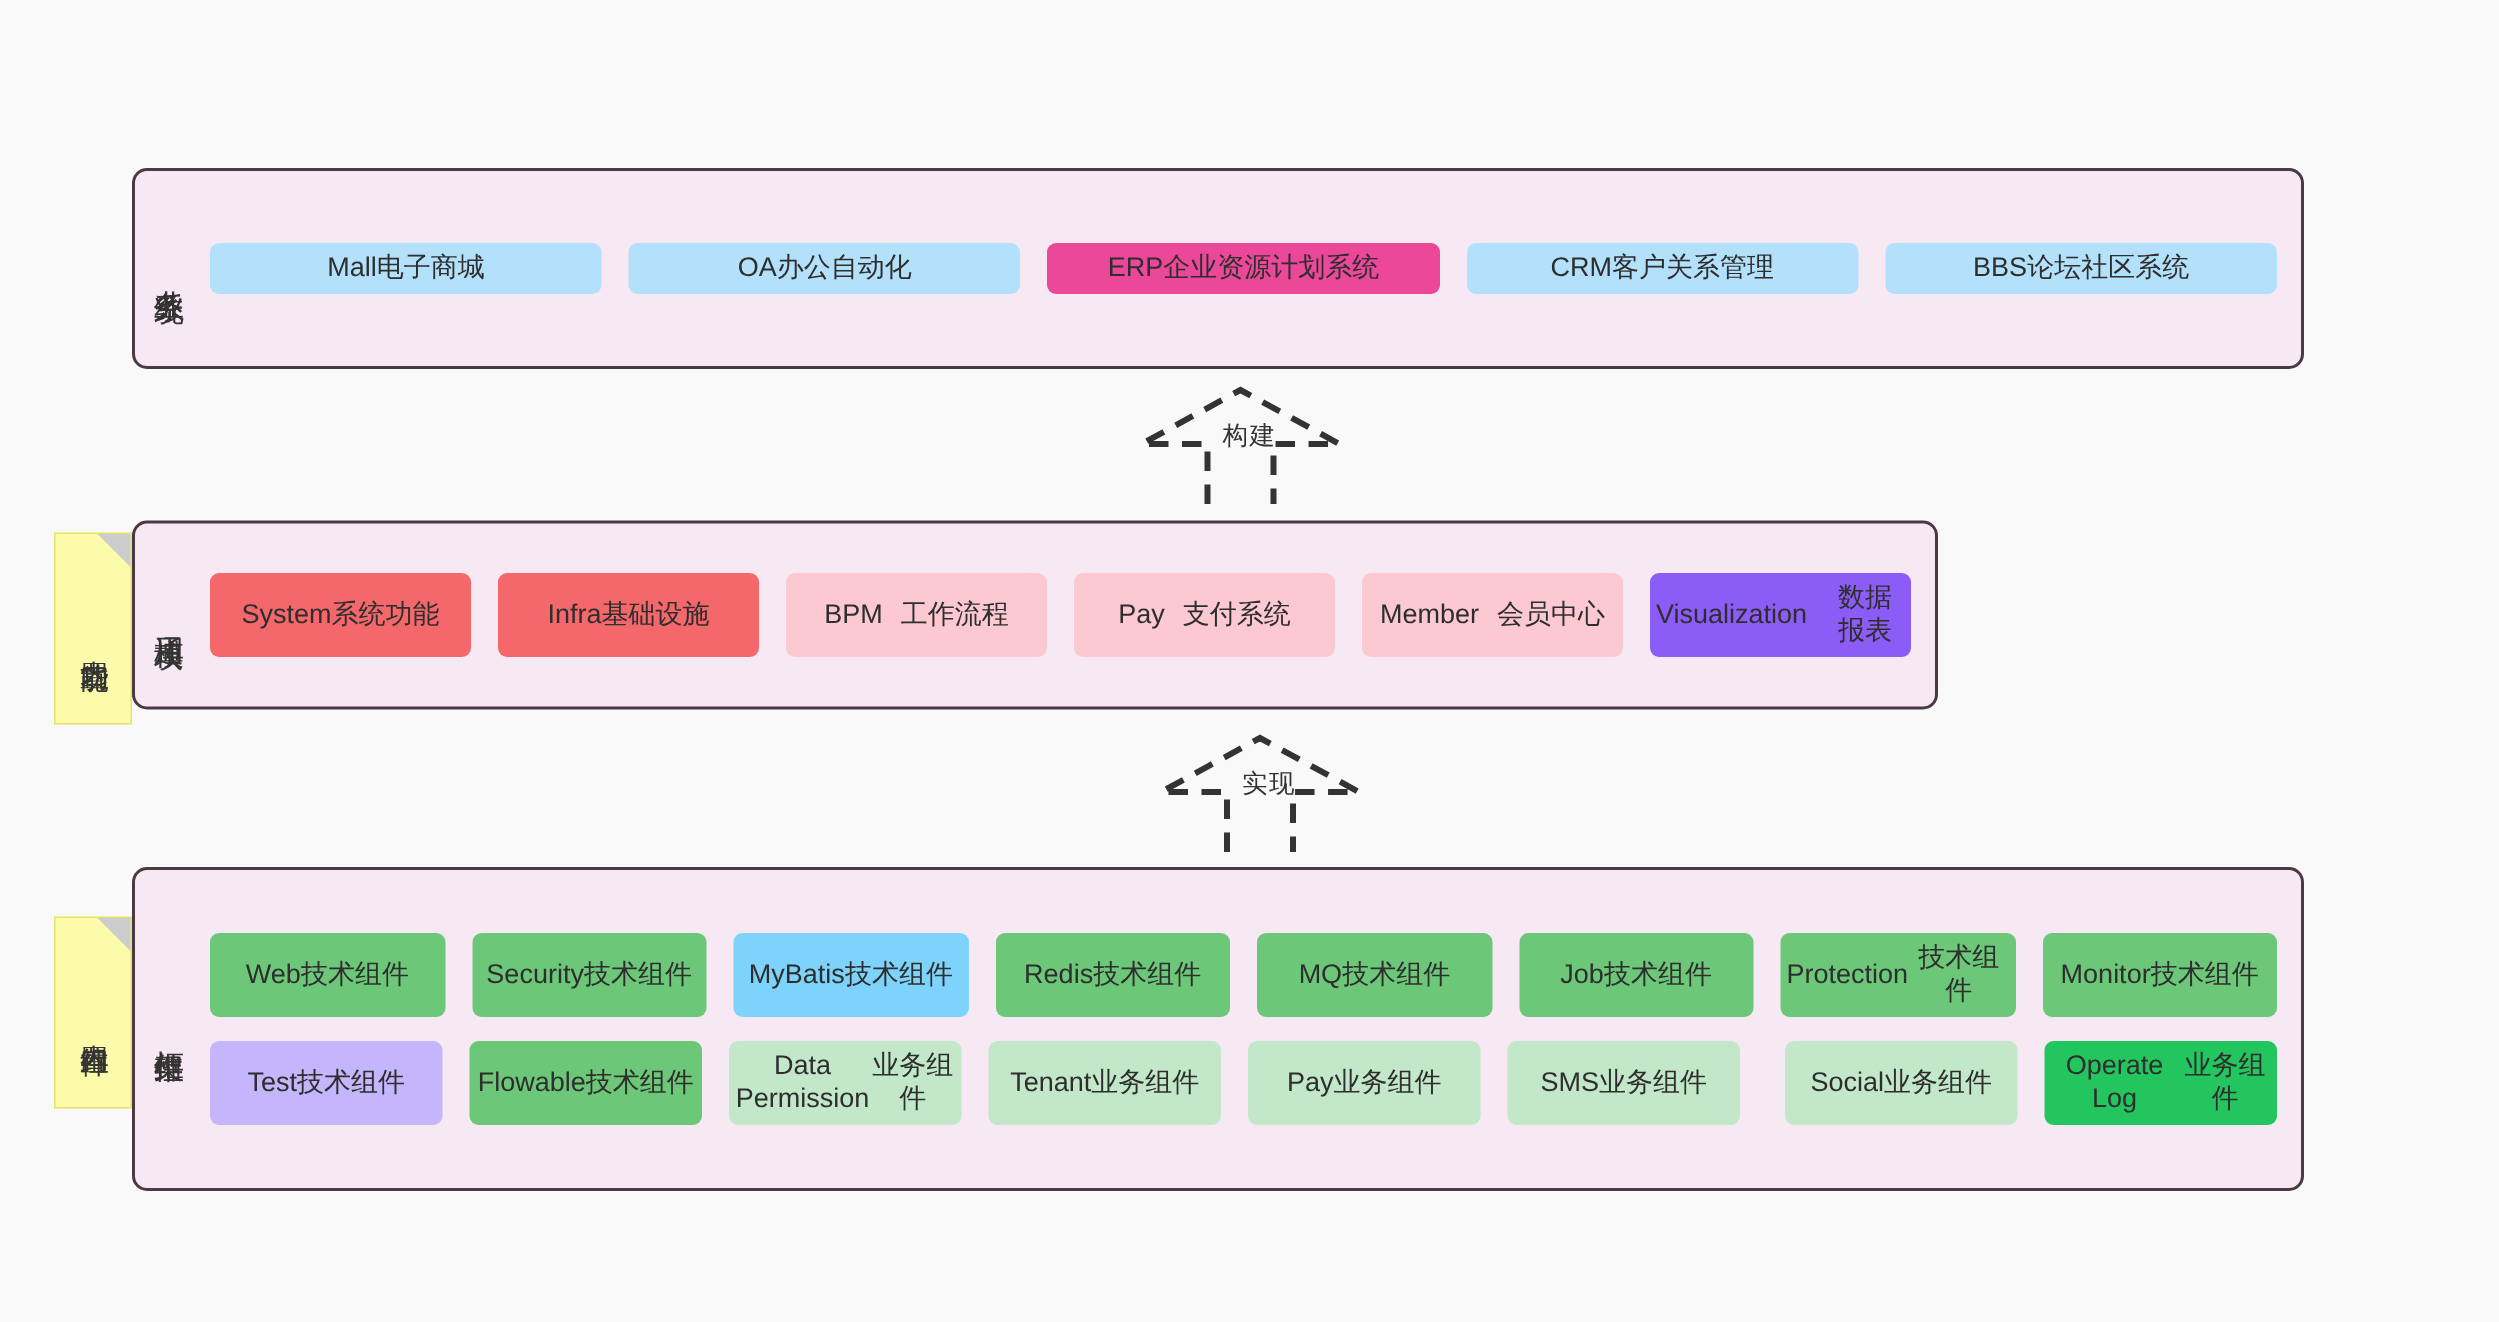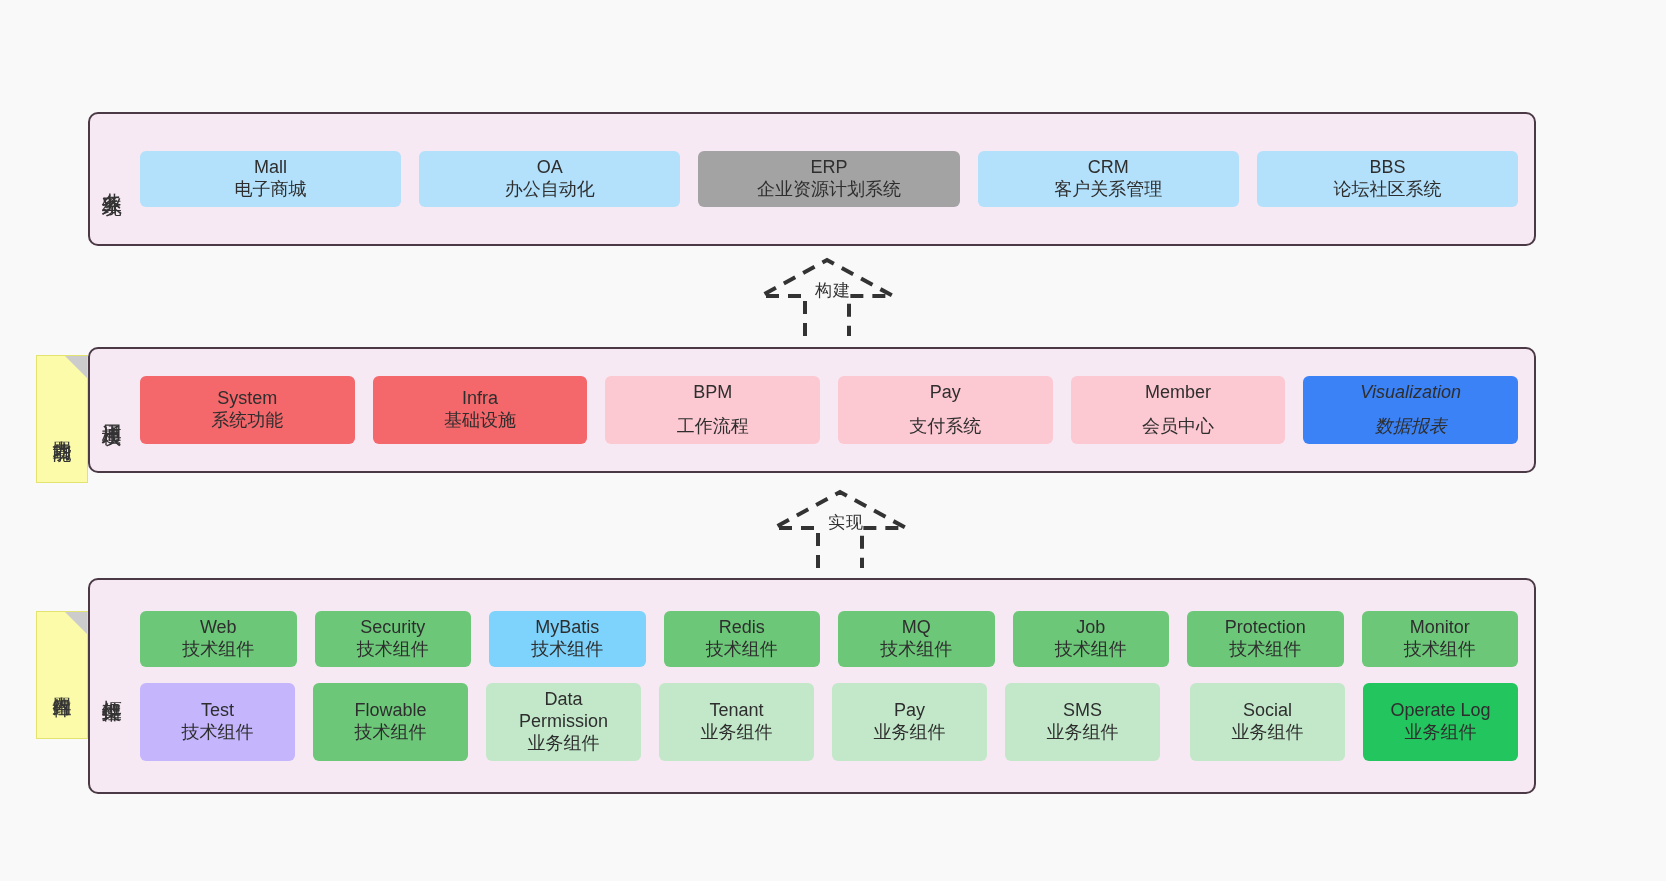--- a/index.html
+++ b/index.html
@@ -57,21 +57,21 @@
   }
   .row {
     display: flex;
     flex-direction: row;
     gap: 18px;
   }
   .cell {
     flex: 1 1 0;
     border-radius: 6px;
     display: flex;
-    flex-direction: column;
+    flex-direction: row;
     align-items: center;
     justify-content: center;
     text-align: center;
     font-size: 18px;
     line-height: 1.22;
     color: #2e2e2e;
     padding: 6px 4px;
     box-sizing: border-box;
   }
   .cell .en { display: block; }
@@ -141,21 +141,21 @@
     <div class="layer-body">
       <div class="row">
         <div class="cell c-blue" style="background: rgb(179, 224, 251);">
           <span class="en">Mall</span>
           <span class="cn">电子商城</span>
         </div>
         <div class="cell c-blue" style="background: rgb(179, 224, 251);">
           <span class="en">OA</span>
           <span class="cn">办公自动化</span>
         </div>
-        <div class="cell c-blue" style="background: #a3a3a3;">
+        <div class="cell c-blue" style="background: #ec4899;">
           <span class="en">ERP</span>
           <span class="cn">企业资源计划系统</span>
         </div>
         <div class="cell c-blue" style="background: rgb(179, 224, 251);">
           <span class="en">CRM</span>
           <span class="cn">客户关系管理</span>
         </div>
         <div class="cell c-blue" style="background: rgb(179, 224, 251);">
           <span class="en">BBS</span>
           <span class="cn">论坛社区系统</span>
@@ -169,21 +169,21 @@
       <path d="M 48 78 L 48 38 L 4 38 L 70 2 L 136 38 L 92 38 L 92 78" fill="none" stroke="#333333" stroke-width="4" stroke-dasharray="13 9" stroke-linecap="butt" stroke-linejoin="miter"></path>
     </svg>
     <div class="arrow-label" style="bottom:36px;">构建</div>
   </div>
 
   <div class="note" id="note-builtin-function" style="left: 36px; top: 355px; width: 52px; height: 128px; background: rgb(251, 251, 170);">
     <span class="fold" style="border-top-color: rgb(204, 204, 204);"></span>
     <span class="note-text">内置功能</span>
   </div>
 
-  <div class="layer" id="layer-common-module" style="left: 88px; top: 347px; width: 1448px; height: 126px; background: rgb(247, 233, 243); border-color: rgb(75, 58, 69);">
+  <div class="layer" id="layer-common-module" style="left: 88px; top: 347px; width: 1204px; height: 126px; background: rgb(247, 233, 243); border-color: rgb(75, 58, 69);">
     <div class="layer-title">通用模块</div>
     <div class="layer-body">
       <div class="row">
         <div class="cell c-red" style="background: rgb(244, 103, 107);">
           <span class="en">System</span>
           <span class="cn">系统功能</span>
         </div>
         <div class="cell c-red" style="background: rgb(244, 103, 107);">
           <span class="en">Infra</span>
           <span class="cn">基础设施</span>
@@ -193,21 +193,21 @@
           <span class="cn">工作流程</span>
         </div>
         <div class="cell c-pink" style="background: rgb(252, 200, 210);">
           <span class="en">Pay</span>
           <span class="cn">支付系统</span>
         </div>
         <div class="cell c-pink" style="background: rgb(252, 200, 210);">
           <span class="en">Member</span>
           <span class="cn">会员中心</span>
         </div>
-        <div class="cell c-pink" style="background: #3b82f6; font-style: italic;">
+        <div class="cell c-pink" style="background: #8b5cf6;">
           <span class="en">Visualization</span>
           <span class="cn">数据报表</span>
         </div>
       </div>
     </div>
   </div>
 
   <div class="arrow" id="arrow-implement" style="left:770px; top:490px; width:140px; height:80px;">
     <svg width="140" height="80" viewBox="0 0 140 80" aria-hidden="true">
       <path d="M 48 78 L 48 38 L 4 38 L 70 2 L 136 38 L 92 38 L 92 78" fill="none" stroke="#333333" stroke-width="4" stroke-dasharray="13 9" stroke-linecap="butt" stroke-linejoin="miter"></path>

